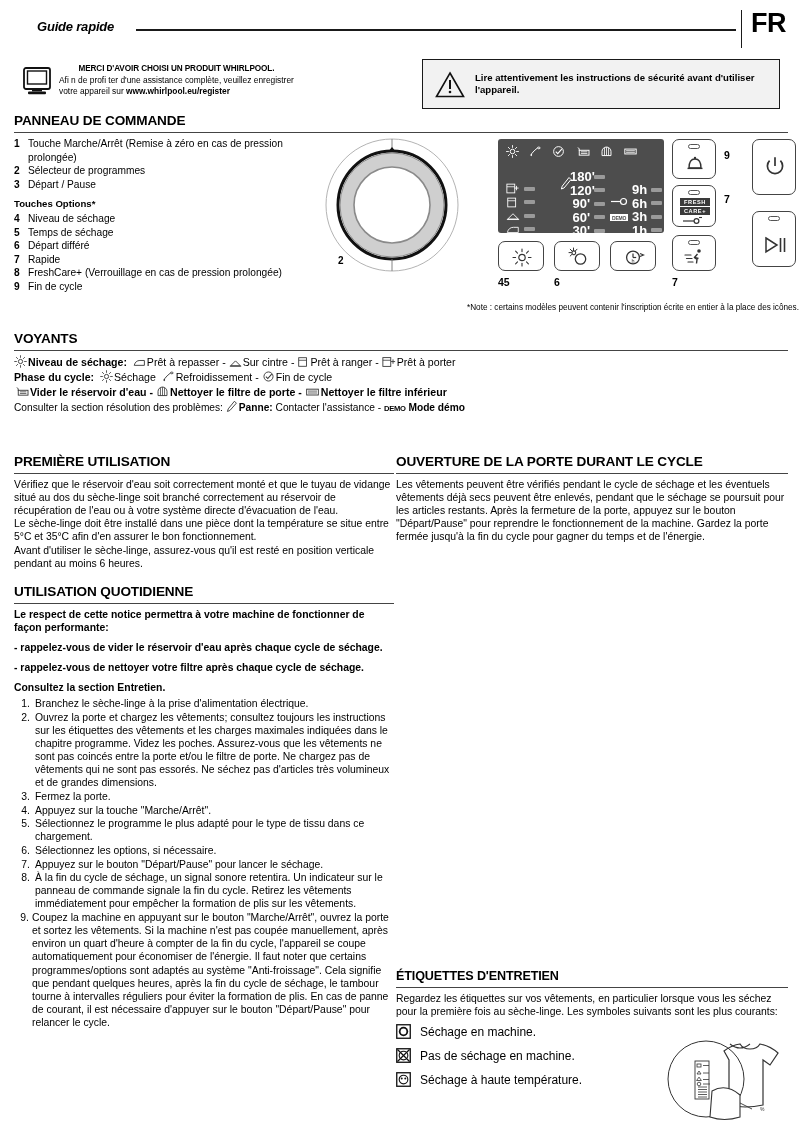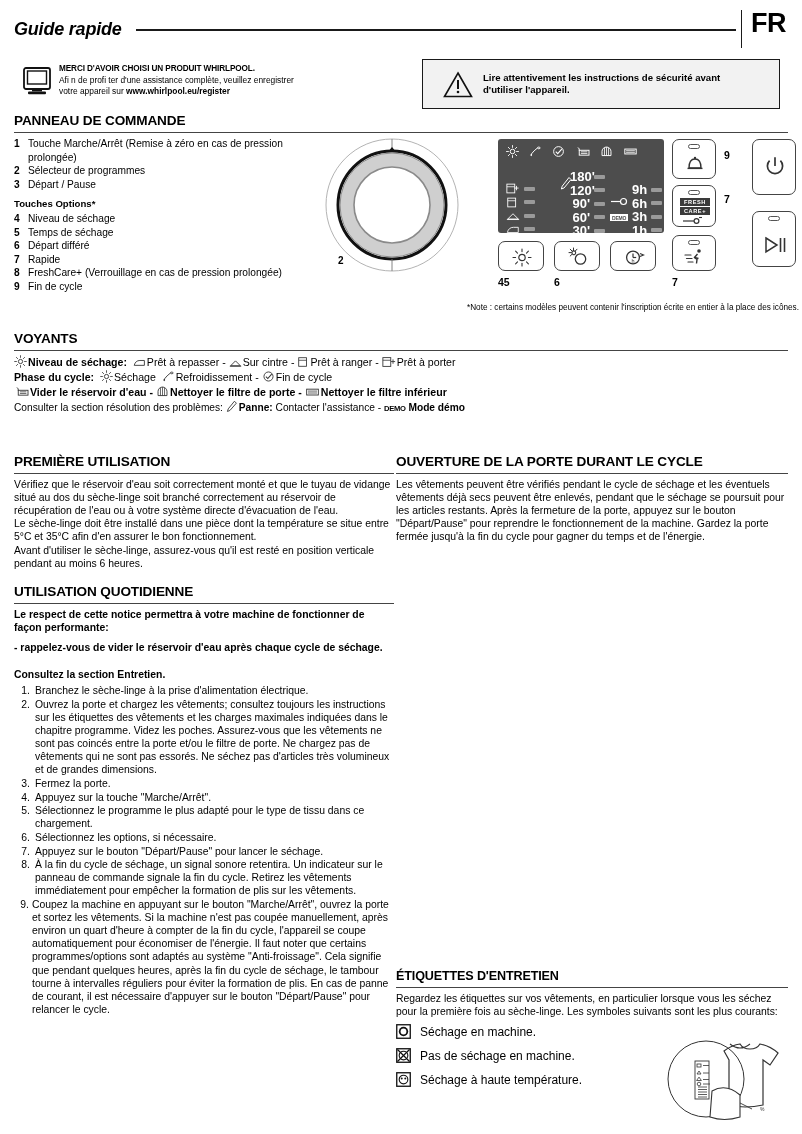--- a/index.html
+++ b/index.html
@@ -9,46 +9,46 @@
     font-family: "Liberation Sans", sans-serif;
     color: #000;
     position: relative;
     overflow: hidden;
   }
   .page { position: relative; width: 802px; height: 1134px; padding: 0; }
 
   
   .hdr { position: relative; height: 44px; margin: 14px 14px 0 14px; }
   .hdr-title {
-    font-style: italic; font-weight: bold; font-size: 18px;
-    letter-spacing: -0.2px; position: absolute; left: 0; top: 5px;
+    font-style: italic; font-weight: bold; font-size: 13px;
+    letter-spacing: -0.2px; position: absolute; left: 23px; top: 5px;
   }
   .hdr-rule {
     position: absolute; left: 122px; right: 52px; top: 15px;
     border-top: 2.2px solid #1a1a1a;
   }
   .hdr-vbar {
     position: absolute; right: 46px; top: -4px; height: 38px;
     border-left: 1px solid #1a1a1a;
   }
   .hdr-lang {
     position: absolute; right: 2px; top: -6px;
     font-size: 27px; font-weight: bold; letter-spacing: -0.5px;
   }
 
   
   .topband { position: absolute; left: 22px; top: 50px; width: 760px; height: 48px; }
   .thanks { position: absolute; left: 0; top: 0; width: 390px; display: flex; gap: 7px; }
   .monitor-ic { flex: 0 0 auto; width: 30px; height: 30px; margin-top: 2px; }
   .thanks-txt { font-size: 8.4px; line-height: 1.30; }
-  .thanks-txt .b { font-weight: bold; font-size: 8.2px; letter-spacing: -0.1px; }
+  .thanks-txt .b { font-weight: bold; font-size: 8.2px; letter-spacing: -0.1px; text-align: center; }
   .warnbox {
     position: absolute; left: 400px; top: -5px; width: 358px; height: 50px;
     border: 1.6px solid #1a1a1a; background: #f2f2f2;
-    display: flex; align-items: center; gap: 10px; padding: 0 20px;
+    display: flex; align-items: center; gap: 10px; padding: 0 12px;
   }
   .warn-ic { flex: 0 0 auto; width: 30px; height: 27px; }
   .warn-txt { font-weight: bold; font-size: 9.6px; line-height: 1.28; }
 
   
   .sec-h {
     font-weight: bold; font-size: 13.6px; letter-spacing: -0.15px;
     border-bottom: 1.6px solid #444; padding-bottom: 4px; margin-bottom: 4px;
   }
   .sec-h.sm { font-size: 12.6px; }
@@ -548,20 +548,21 @@
     <div class="para">Le sèche-linge doit être installé dans une pièce dont la température se situe entre 5°C et 35°C afin d'en assurer le bon fonctionnement.</div>
     <div class="para">Avant d'utiliser le sèche-linge, assurez-vous qu'il est resté en position verticale pendant au moins 6 heures.</div>
 
     <div style="height:14px;"></div>
 
     <div class="sec-h">UTILISATION QUOTIDIENNE</div>
     <div class="para b">Le respect de cette notice permettra à votre machine de fonctionner de façon performante:</div>
     <div class="gap"></div>
     <div class="para b">- rappelez-vous de vider le réservoir d'eau après chaque cycle de séchage.</div>
     <div class="gap"></div>
+    <div class="para b">- rappelez-vous de nettoyer votre filtre après chaque cycle de séchage.</div>
     <div class="gap"></div>
     <div class="para b">Consultez la section Entretien.</div>
 
     <div class="ol">
       <div class="ol-row">
         <div class="ol-n">1.</div>
         <div class="ol-t">Branchez le sèche-linge à la prise d'alimentation électrique.</div>
       </div>
       <div class="ol-row">
         <div class="ol-n">2.</div>

